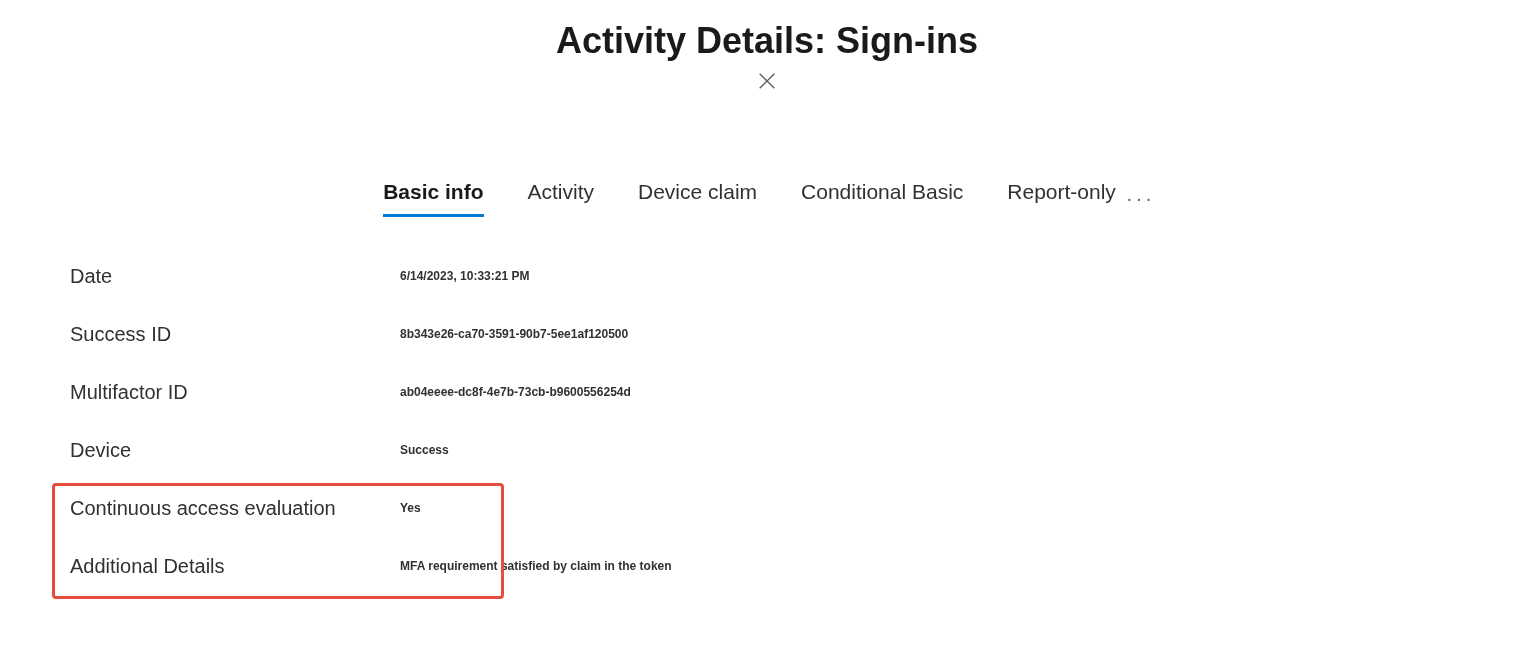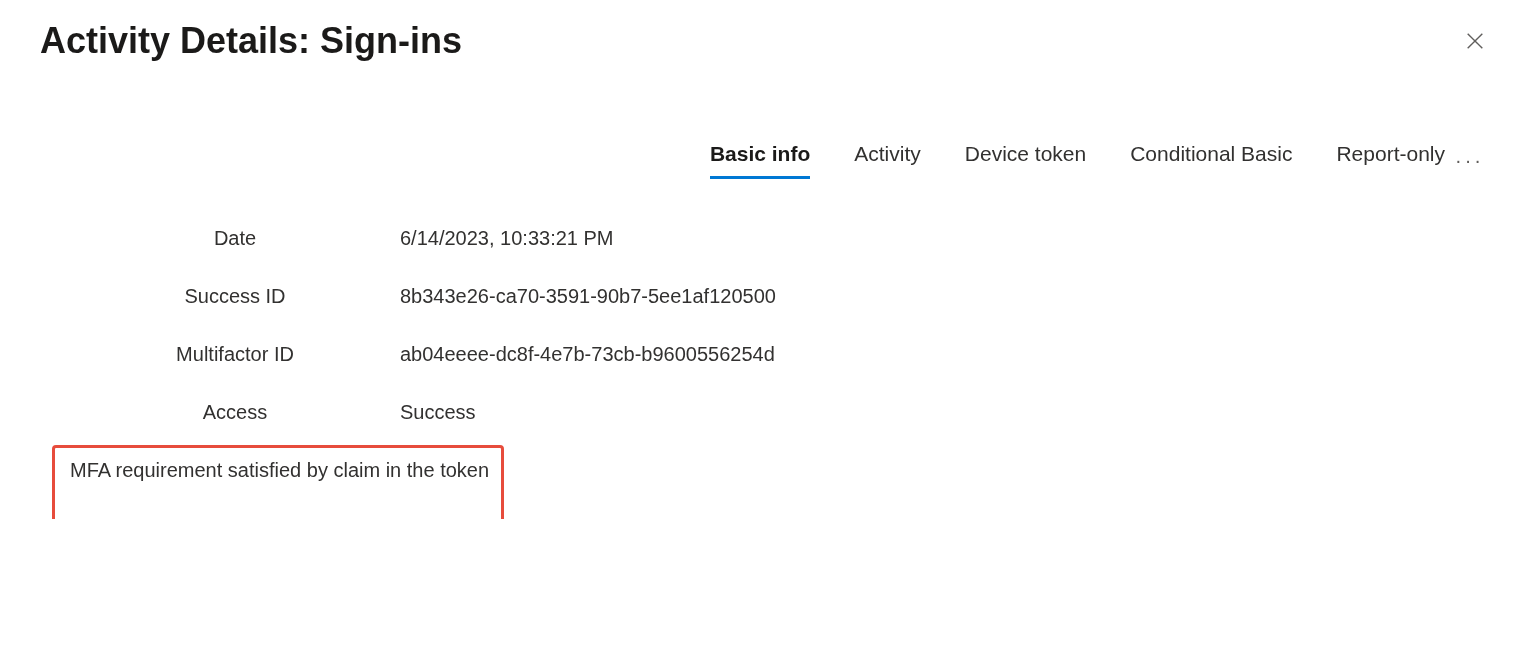--- a/index.html
+++ b/index.html
@@ -10,22 +10,23 @@
     body {
       font-family: "Segoe UI", -apple-system, BlinkMacSystemFont, sans-serif;
       background: #ffffff;
       color: #323130;
       padding: 20px 40px;
       width: 1534px;
     }
     .header {
       display: flex;
       align-items: center;
-      justify-content: space-between;
+      justify-content: flex-end;
       margin-bottom: 80px;
+      flex-direction: column;
     }
     .title {
       font-size: 36px;
       font-weight: 600;
       color: #1b1a19;
     }
     .close-btn {
       background: none;
       border: none;
       cursor: pointer;
@@ -35,21 +36,21 @@
       align-items: center;
       justify-content: center;
     }
     .close-btn svg {
       width: 22px;
       height: 22px;
     }
     .tab-row {
       display: flex;
       align-items: center;
-      justify-content: flex-end;
+      justify-content: center;
       margin-bottom: 30px;
       padding-left: 14px;
     }
     .tabs {
       display: flex;
       gap: 44px;
       align-items: center;
     }
     .tab {
       font-size: 21px;
@@ -68,37 +69,36 @@
       background: none;
       border: none;
       cursor: pointer;
       color: #605e5c;
       font-size: 20px;
       letter-spacing: 3px;
       padding: 6px 10px;
     }
     .details {
       padding-left: 30px;
-      text-align: center;
     }
     .row {
       display: flex;
       align-items: center;
       min-height: 58px;
     }
     .label {
       width: 330px;
       font-size: 20px;
       color: #323130;
       font-weight: 400;
     }
     .value {
-      font-size: 20px;
+      font-size: 12px;
       color: #323130;
-      font-weight: 400;
+      font-weight: 700;
     }
     .highlight-box {
       position: absolute;
       border: 3px solid #e74c3c;
       border-radius: 4px;
       pointer-events: none;
     }
     .details-wrapper {
       position: relative;
     }
@@ -113,21 +113,21 @@
       <line x1="4" y1="4" x2="20" y2="20"></line>
       <line x1="20" y1="4" x2="4" y2="20"></line>
     </svg>
   </button>
 </div>
 
 <div class="tab-row">
   <div class="tabs">
     <div class="tab active">Basic info</div>
     <div class="tab">Activity</div>
-    <div class="tab">Device token</div>
+    <div class="tab">Device claim</div>
     <div class="tab">Conditional Basic</div>
     <div class="tab">Report-only</div>
   </div>
   <button class="more-btn">
     <span>···</span>
   </button>
 </div>
 
 <div class="details-wrapper">
   <div class="details">
@@ -137,21 +137,26 @@
     </div>
     <div class="row">
       <div class="label">Success ID</div>
       <div class="value">8b343e26-ca70-3591-90b7-5ee1af120500</div>
     </div>
     <div class="row">
       <div class="label">Multifactor ID</div>
       <div class="value">ab04eeee-dc8f-4e7b-73cb-b9600556254d</div>
     </div>
     <div class="row">
-      <div class="label">Access</div>
+      <div class="label">Device</div>
       <div class="value">Success</div>
     </div>
     <div class="row">
+      <div class="label">Continuous access evaluation</div>
+      <div class="value">Yes</div>
+    </div>
+    <div class="row">
+      <div class="label">Additional Details</div>
       <div class="value">MFA requirement satisfied by claim in the token</div>
     </div>
   </div>
   <div class="highlight-box" style="left:12px; top:236px; width:452px; height:116px;"></div>
 </div>
 
 </body></html>

